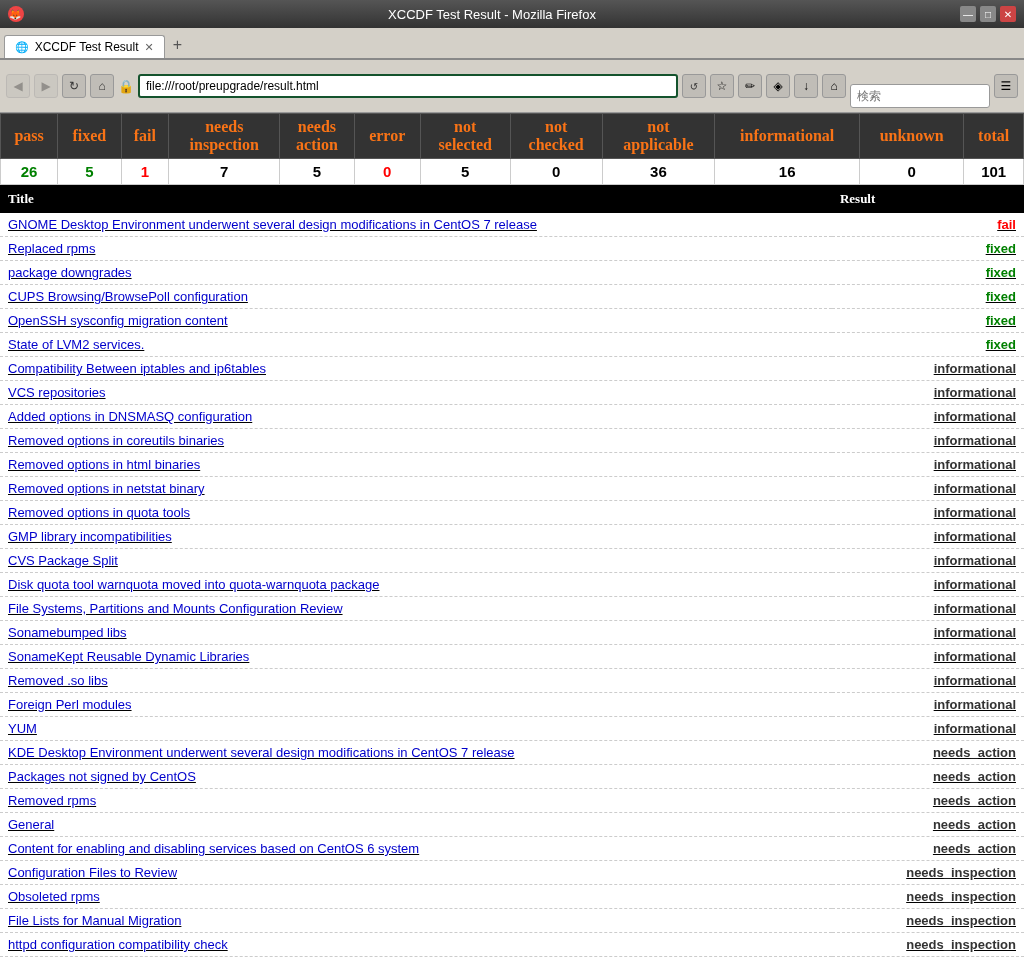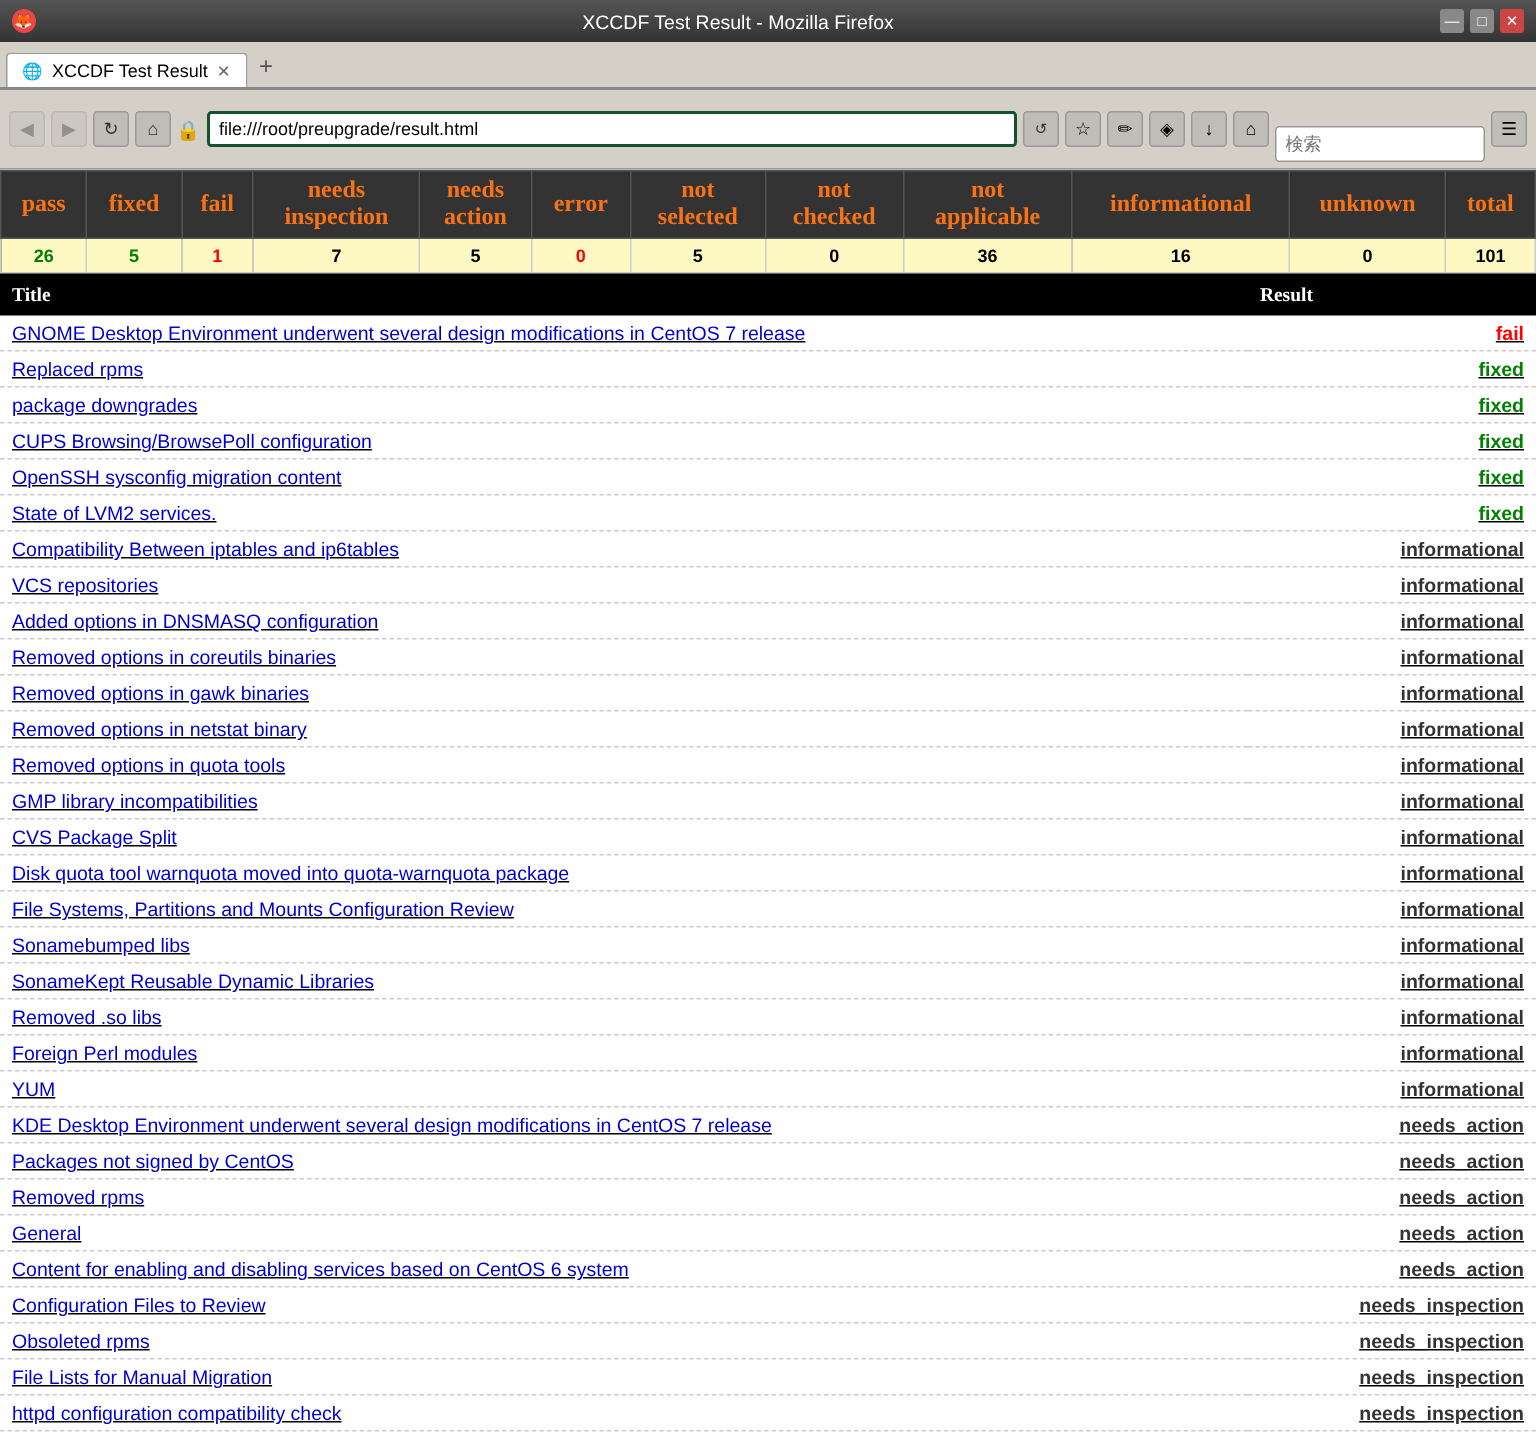--- a/index.html
+++ b/index.html
@@ -94,23 +94,23 @@
       text-align: center;
       font-size: 16px;
       font-weight: bold;
       border: 1px solid #555;
       font-family: Liberation Serif, serif;
     }
     .stats-table td {
       text-align: center;
       padding: 4px 6px;
       border: 1px solid #ccc;
-      font-size: 12px;
+      font-size: 15px;
       font-weight: bold;
-      background: #fef9c3;
+      background: #ffffff;
     }
     .pass-val { color: green; }
     .fixed-val { color: green; }
     .fail-val { color: red; }
     .error-val { color: red; }
 
     
     .results-table {
       width: 100%;
       border-collapse: collapse;
@@ -272,21 +272,21 @@
         </tr>
         <tr>
           <td><a class="result-link" href="#">Added options in DNSMASQ configuration</a></td>
           <td class="res-info">informational</td>
         </tr>
         <tr>
           <td><a class="result-link" href="#">Removed options in coreutils binaries</a></td>
           <td class="res-info">informational</td>
         </tr>
         <tr>
-          <td><a class="result-link" href="#">Removed options in gawk binaries</a></td>
+          <td><a class="result-link" href="#">Removed options in html binaries</a></td>
           <td class="res-info">informational</td>
         </tr>
         <tr>
           <td><a class="result-link" href="#">Removed options in netstat binary</a></td>
           <td class="res-info">informational</td>
         </tr>
         <tr>
           <td><a class="result-link" href="#">Removed options in quota tools</a></td>
           <td class="res-info">informational</td>
         </tr>

